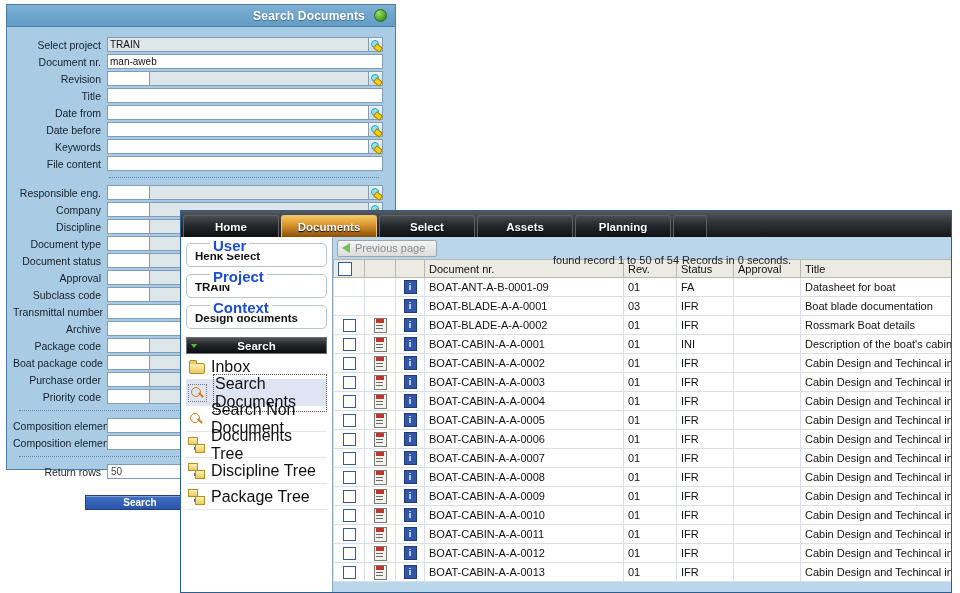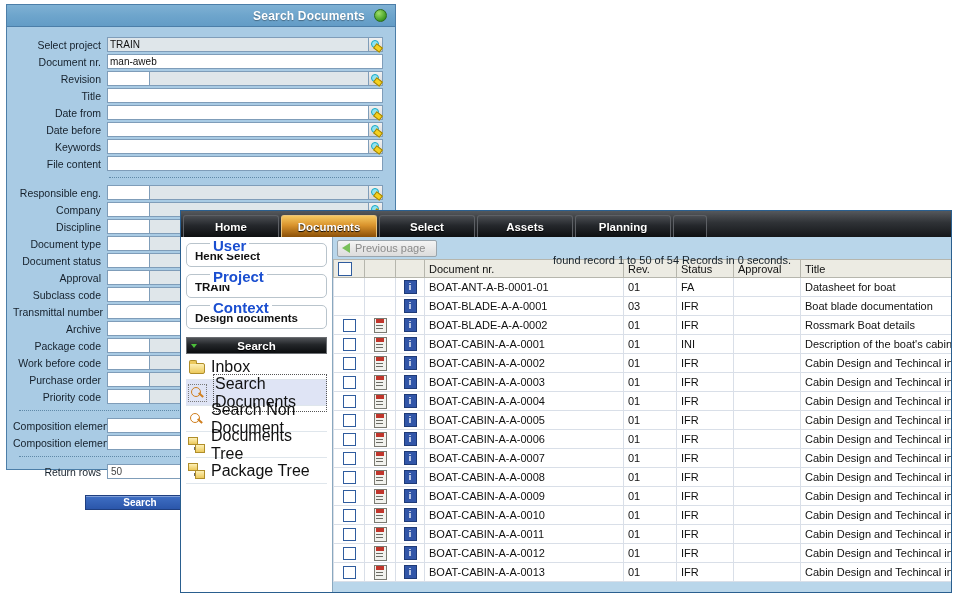--- a/index.html
+++ b/index.html
@@ -403,21 +403,21 @@
           </div>
         </div>
         <div class="frow">
           <div class="flabel">Package code</div>
           <div class="fctl">
             <div class="inp small"></div>
             <div class="inp rest"></div>
           </div>
         </div>
         <div class="frow">
-          <div class="flabel">Work before code</div>
+          <div class="flabel">Boat package code</div>
           <div class="fctl">
             <div class="inp small"></div>
             <div class="inp rest"></div>
           </div>
         </div>
         <div class="frow">
           <div class="flabel">Purchase order</div>
           <div class="fctl">
             <div class="inp small"></div>
             <div class="inp rest"></div>
@@ -513,20 +513,24 @@
           <div class="navitem">
             <span class="ic ic-mag"></span>
             <span class="nlabel">Search Non Document</span>
           </div>
           <div class="navitem">
             <span class="ic ic-tree"></span>
             <span class="nlabel">Documents Tree</span>
           </div>
           <div class="navitem">
             <span class="ic ic-tree"></span>
+            <span class="nlabel">Discipline Tree</span>
+          </div>
+          <div class="navitem">
+            <span class="ic ic-tree"></span>
             <span class="nlabel">Package Tree</span>
           </div>
         </div>
     </div>
     <div id="main">
       <div id="toolbar">
         <div id="prev-btn">
           <span class="prev-arrow"></span>
           <span>Previous page</span>
         </div>
@@ -543,21 +547,21 @@
               <th class="c-sts"><span>Status</span></th>
               <th class="c-app"><span>Approval</span></th>
               <th class="c-title"><span>Title</span></th>
             </tr>
         </thead>
         <tbody id="tbody">
             <tr>
               <td class="c-chk"></td>
               <td class="c-pdf"></td>
               <td class="c-info"><span class="infoicon">i</span></td>
-              <td class="c-doc">BOAT-ANT-A-B-0001-01</td>
+              <td class="c-doc">BOAT-ANT-A-B-0001-09</td>
               <td class="c-rev">01</td>
               <td class="c-sts">FA</td>
               <td class="c-app"></td>
               <td class="c-title">Datasheet for boat</td>
             </tr>
             <tr>
               <td class="c-chk"></td>
               <td class="c-pdf"></td>
               <td class="c-info"><span class="infoicon">i</span></td>
               <td class="c-doc">BOAT-BLADE-A-A-0001</td>

